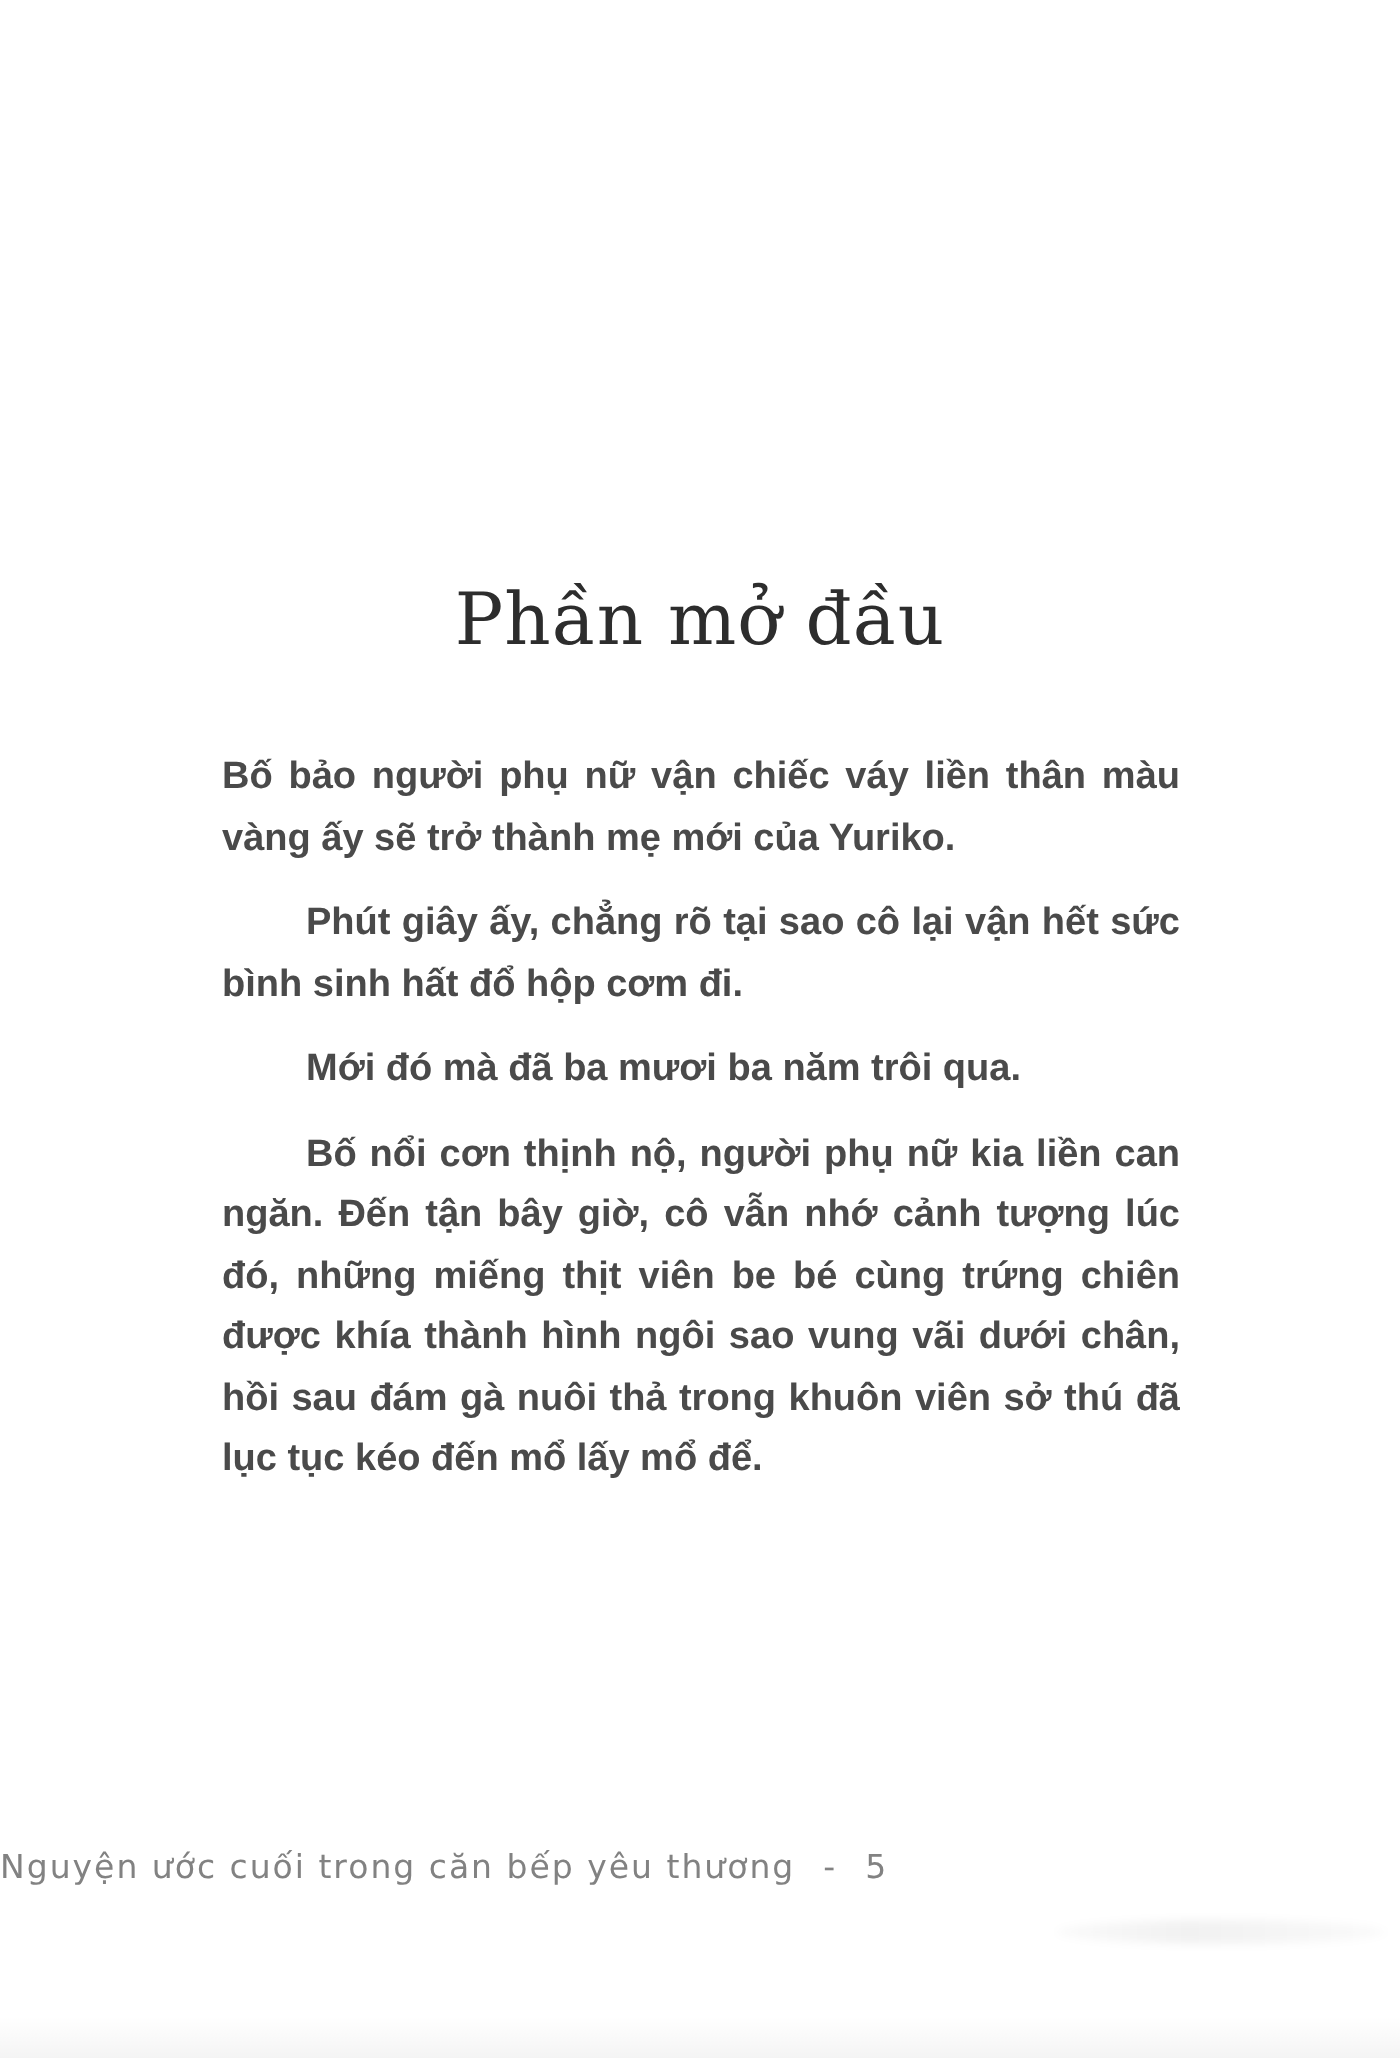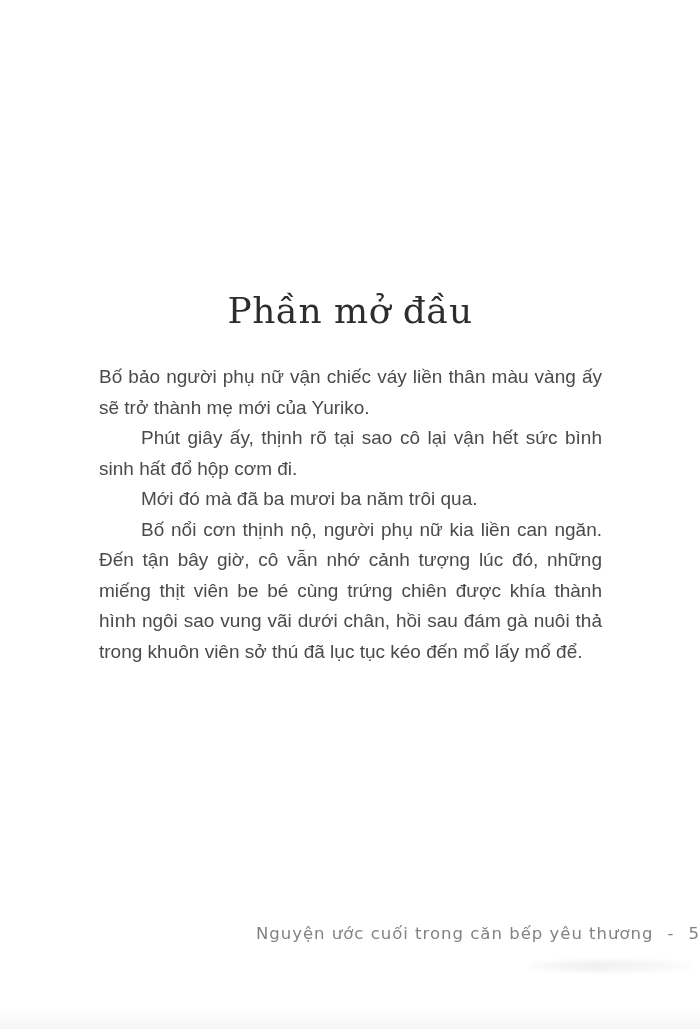--- a/index.html
+++ b/index.html
@@ -33,33 +33,34 @@
     position: absolute;
     top: 362px;
     left: 99px;
     width: 503px;
     font-size: 19px;
     line-height: 30.5px;
     color: #4a4a4a;
     text-align: justify;
   }
   .body-text p {
-    margin: 0;
+    margin: 12px;
     padding: 0;
     text-indent: 42px;
+    font-weight: bold;
   }
   .body-text p.no-indent {
     text-indent: 0;
   }
   .page-footer {
     position: absolute;
     top: 924px;
     left: 0;
     width: 700px;
-    text-align: right;
+    text-align: left;
     font-family: "DejaVu Sans", sans-serif;
     font-size: 16.5px;
     color: #828282;
     letter-spacing: 1px;
   }
   .page-footer .sep {
     display: inline-block;
     margin: 0 14px;
   }
   .page-footer .page-num {
@@ -87,21 +88,21 @@
 </style>
 </head>
 <body>
 
 <div class="page">
 
   <h1 class="chapter-title">Phần mở đầu</h1>
 
   <div class="body-text">
     <p class="no-indent">Bố bảo người phụ nữ vận chiếc váy liền thân màu vàng ấy sẽ trở thành mẹ mới của Yuriko.</p>
-    <p>Phút giây ấy, thịnh rõ tại sao cô lại vận hết sức bình sinh hất đổ hộp cơm đi.</p>
+    <p>Phút giây ấy, chẳng rõ tại sao cô lại vận hết sức bình sinh hất đổ hộp cơm đi.</p>
     <p>Mới đó mà đã ba mươi ba năm trôi qua.</p>
     <p>Bố nổi cơn thịnh nộ, người phụ nữ kia liền can ngăn. Đến tận bây giờ, cô vẫn nhớ cảnh tượng lúc đó, những miếng thịt viên be bé cùng trứng chiên được khía thành hình ngôi sao vung vãi dưới chân, hồi sau đám gà nuôi thả trong khuôn viên sở thú đã lục tục kéo đến mổ lấy mổ để.</p>
   </div>
 
   <div class="page-footer">
     <span class="book-title">Nguyện ước cuối trong căn bếp yêu thương</span><span class="sep">-</span><span class="page-num">5</span>
   </div>
 
   <div class="smudge-corner"></div>
   <div class="smudge-bottom"></div>

